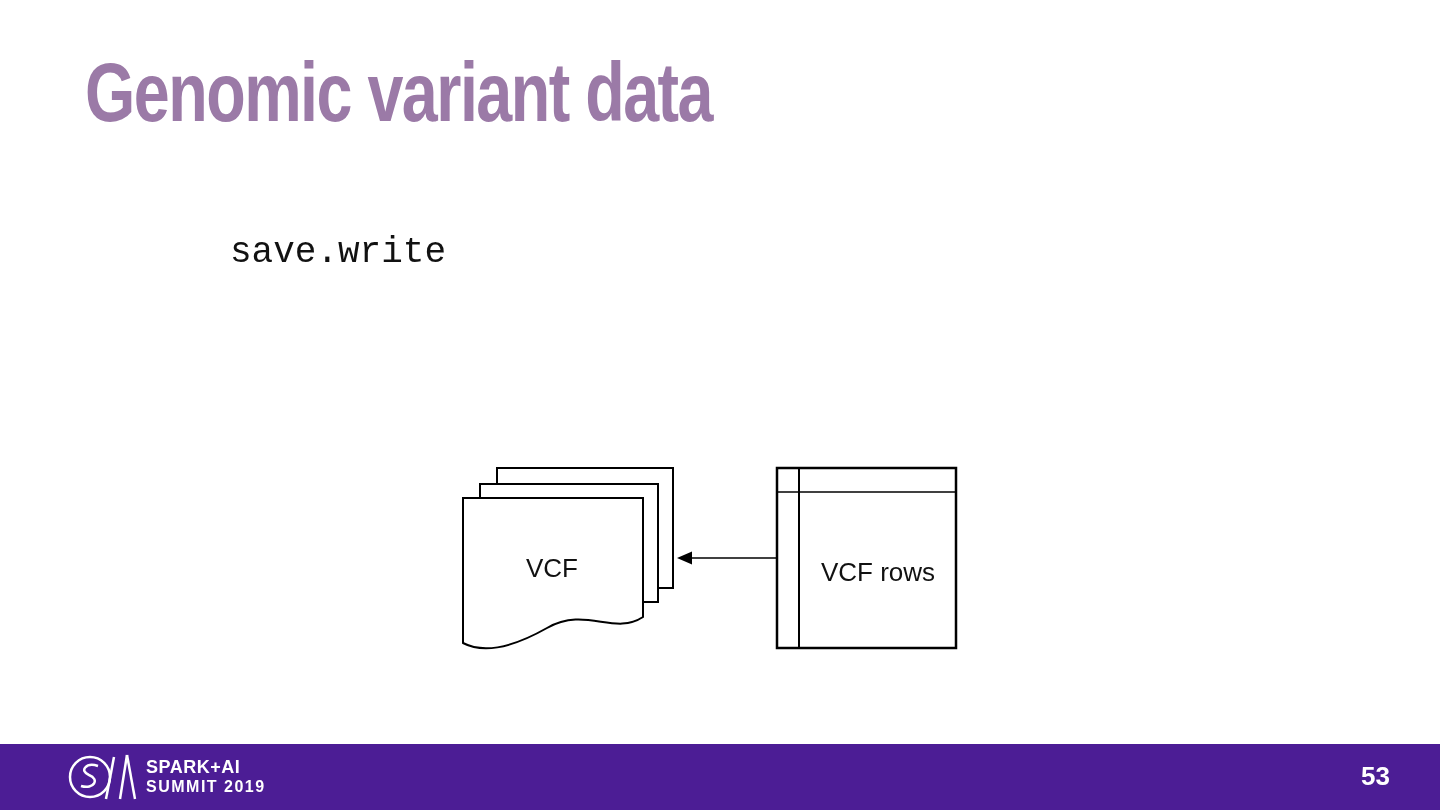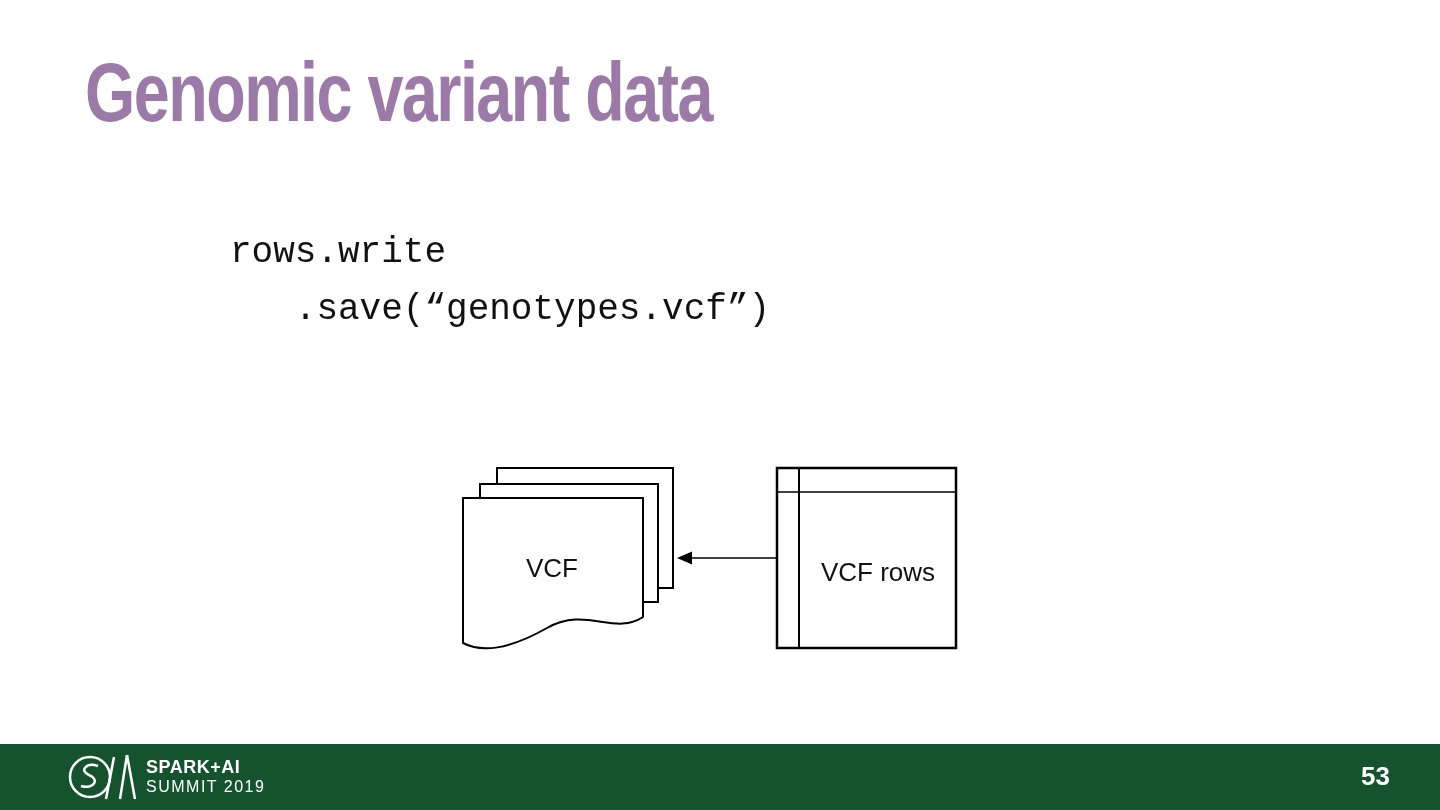--- a/index.html
+++ b/index.html
@@ -45,21 +45,21 @@
     font-family: "Liberation Sans", sans-serif;
     font-size: 26px;
     fill: #111111;
   }
   .footer-bar {
     position: absolute;
     left: 0;
     top: 744px;
     width: 1440px;
     height: 66px;
-    background: #14532d;
+    background: #4c1d95;
   }
   .logo-group {
     position: absolute;
     left: 68px;
     top: 9px;
     display: flex;
     align-items: center;
   }
   .logo-mark { display: block; }
   .logo-text {
@@ -67,21 +67,21 @@
     color: #ffffff;
     line-height: 1.1;
   }
   .logo-line1 {
     font-size: 18px;
     font-weight: bold;
     letter-spacing: 0.5px;
   }
   .logo-line2 {
     font-size: 16px;
-    font-weight: normal;
+    font-weight: bold;
     letter-spacing: 1.5px;
     text-align: center;
   }
   .page-number {
     position: absolute;
     left: 1340px;
     top: 17px;
     width: 50px;
     text-align: right;
     color: #ffffff;
@@ -89,21 +89,21 @@
     font-weight: bold;
   }
 </style>
 </head>
 <body>
 
 <div class="slide">
 
   <h1 class="slide-title">Genomic variant data</h1>
 
-  <pre class="code-block"><div class="code-line">rows.write</div><div class="code-line">   .save(“genotypes.vcf”)</div></pre>
+  <pre class="code-block"><div class="code-line">save.write</div></pre>
 
   <svg class="diagram-svg" width="1440" height="810" viewBox="0 0 1440 810">
 
     <g>
       <rect x="497" y="468" width="176" height="120" fill="#ffffff" stroke="#000000" stroke-width="2"></rect>
       <rect x="480" y="484" width="178" height="118" fill="#ffffff" stroke="#000000" stroke-width="2"></rect>
       <path d="M463,498 L643,498 L643,617
                C614,636 586,606 547,628
                C517,645 486,655 463,643 Z" fill="#ffffff" stroke="#000000" stroke-width="2"></path>
       <text class="diagram-label" x="552" y="577" text-anchor="middle">VCF</text>

